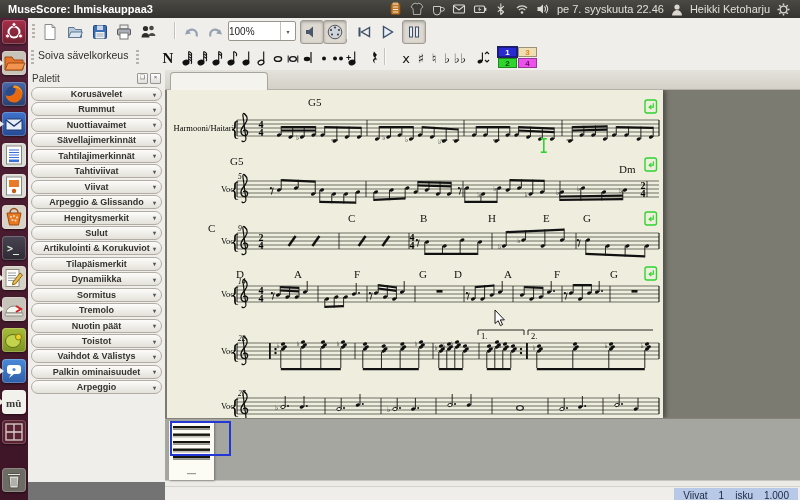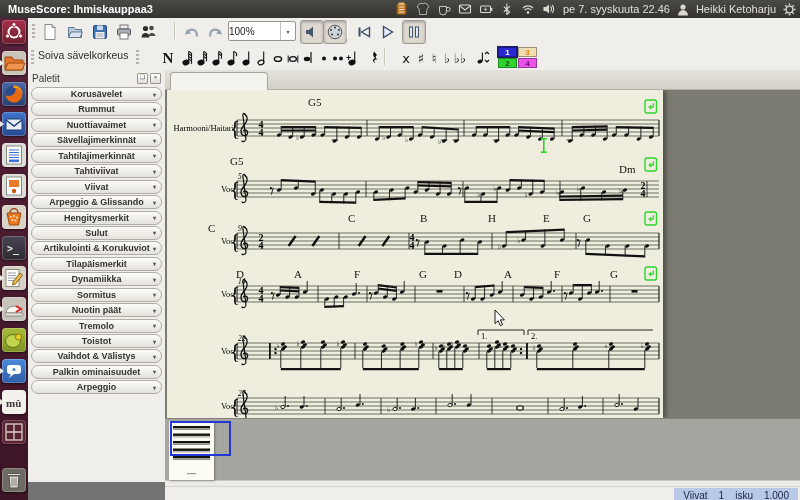--- a/index.html
+++ b/index.html
@@ -4,21 +4,21 @@
 <style>
   html,body{margin:0;padding:0;background:#222;}
   #screen{position:relative;width:800px;height:500px;overflow:hidden;
           background:#737373;font-family:"Liberation Sans",sans-serif;
           -webkit-font-smoothing:antialiased;}
   
   #topbar{position:absolute;left:0;top:0;width:800px;height:18px;
           background:linear-gradient(#4a4943,#343330);display:flex;align-items:center;
           color:#ddd9d0;font-size:11px;z-index:50;}
   #topbar .title{font-weight:bold;color:#ffffff;margin-left:8px;white-space:nowrap;}
-  #tray{margin-left:auto;display:flex;align-items:center;gap:7px;padding-right:4px;}
+  #tray{margin-left:auto;display:flex;align-items:center;gap:7px;padding-right:10px;}
   #tray svg{display:block;}
   #tray .txt{color:#e3dfd7;font-size:11px;}
   
   #launcher{position:absolute;left:0;top:18px;width:28px;height:482px;
             background:linear-gradient(180deg,#542138,#3d1526);z-index:40;}
   .ltile{position:absolute;left:2px;width:24px;height:24px;border-radius:4px;
          box-shadow:inset 0 0 0 1px rgba(255,255,255,.22),0 1px 2px rgba(0,0,0,.5);
          overflow:hidden;}
   .runmark{position:absolute;left:0;width:0;height:0;border:3px solid transparent;
            border-left:4px solid #efece6;}
@@ -529,25 +529,25 @@
         </div>
         <div class="pitem">
           <span>Dynamiikka</span>
           <span class="arr">▾</span>
         </div>
         <div class="pitem">
           <span>Sormitus</span>
           <span class="arr">▾</span>
         </div>
         <div class="pitem">
+          <span>Tremolo</span>
+          <span class="arr">▾</span>
+        </div>
+        <div class="pitem">
           <span>Nuotin päät</span>
-          <span class="arr">▾</span>
-        </div>
-        <div class="pitem">
-          <span>Tremolo</span>
           <span class="arr">▾</span>
         </div>
         <div class="pitem">
           <span>Toistot</span>
           <span class="arr">▾</span>
         </div>
         <div class="pitem">
           <span>Vaihdot &amp; Välistys</span>
           <span class="arr">▾</span>
         </div>

